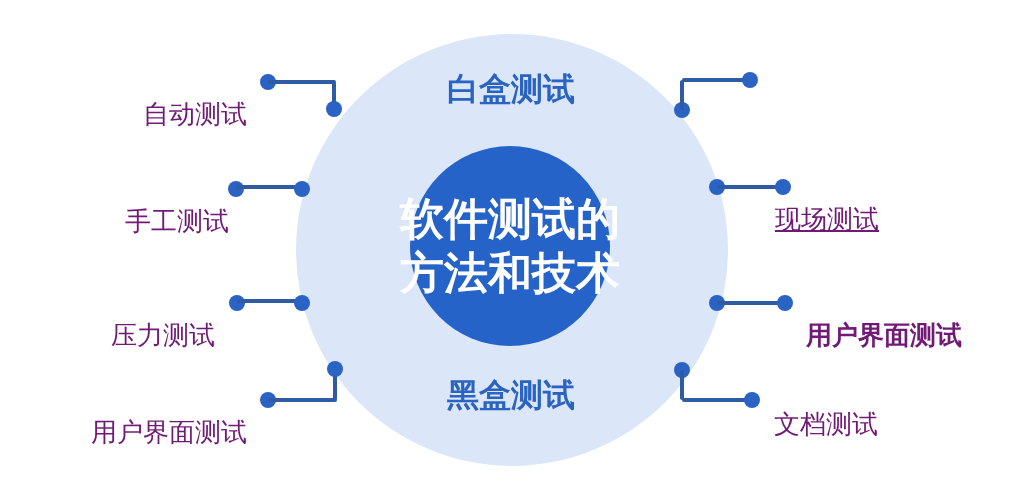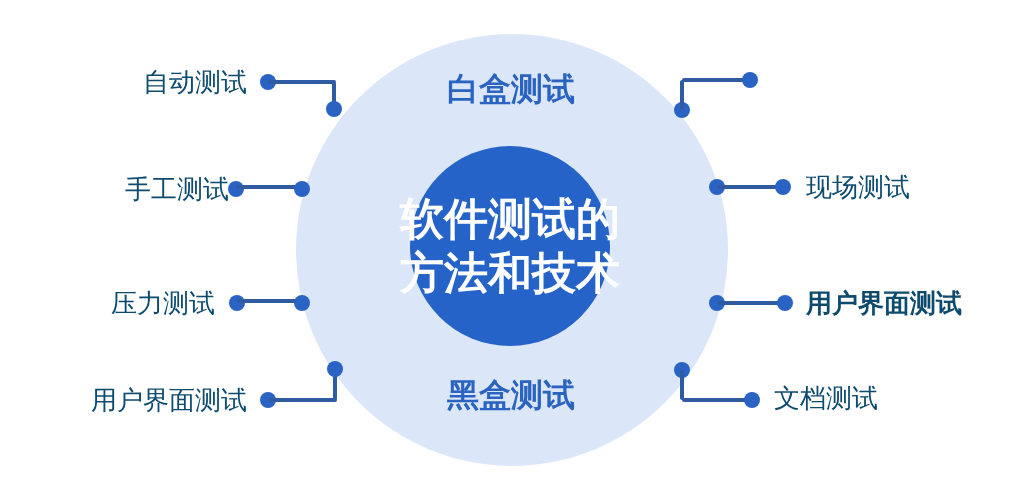--- a/index.html
+++ b/index.html
@@ -47,23 +47,24 @@
     color: #2a63c0;
     white-space: nowrap;
   }
   .category-top { top: 68px; }
   .category-bottom { top: 374px; }
 
   .label {
     position: absolute;
     font-size: 26px;
     font-weight: 500;
-    color: #0c4a6e;
+    color: #701a75;
     line-height: 32px;
     white-space: nowrap;
+    margin-top: 32px;
   }
   .label.r { text-align: right; }
   .dot {
     position: absolute;
     width: 16px; height: 16px;
     border-radius: 50%;
     background: #2a63c4;
   }
   .line { position: absolute; background: #2f5ba3; border-radius: 2px; }
   .line.h { height: 4px; }
@@ -99,34 +100,34 @@
   .r1-dot-a { left: 674px; top: 102px; }
   .r1-line-v { left: 680px; top: 80px; height: 30px; }
   .r1-line-h { left: 682px; top: 78px; width: 68px; }
   .r1-dot-b { left: 742px; top: 72px; }
   .r1-label { left: 772px; top: 64px; }
 
   
   .r2-dot-a { left: 709px; top: 179px; }
   .r2-line-h { left: 717px; top: 185px; width: 66px; }
   .r2-dot-b { left: 775px; top: 179px; }
-  .r2-label { left: 806px; top: 171px; }
+  .r2-label { left: 775px; top: 171px; text-decoration: underline; }
 
   
   .r3-dot-a { left: 709px; top: 295px; }
   .r3-line-h { left: 717px; top: 301px; width: 68px; }
   .r3-dot-b { left: 777px; top: 295px; }
   .r3-label { left: 806px; top: 287px; font-weight: bold; }
 
   
   .r4-dot-a { left: 674px; top: 362px; }
   .r4-line-v { left: 680px; top: 370px; height: 30px; }
   .r4-line-h { left: 682px; top: 398px; width: 70px; }
   .r4-dot-b { left: 744px; top: 392px; }
-  .r4-label { left: 774px; top: 384px; font-family: Liberation Mono, monospace; }
+  .r4-label { left: 774px; top: 376px; }
 </style>
 </head>
 <body>
 
 <div class="canvas">
 
   <div class="outer-circle"></div>
 
   <div class="inner-circle">
     <div class="center-line">软件测试的</div>

